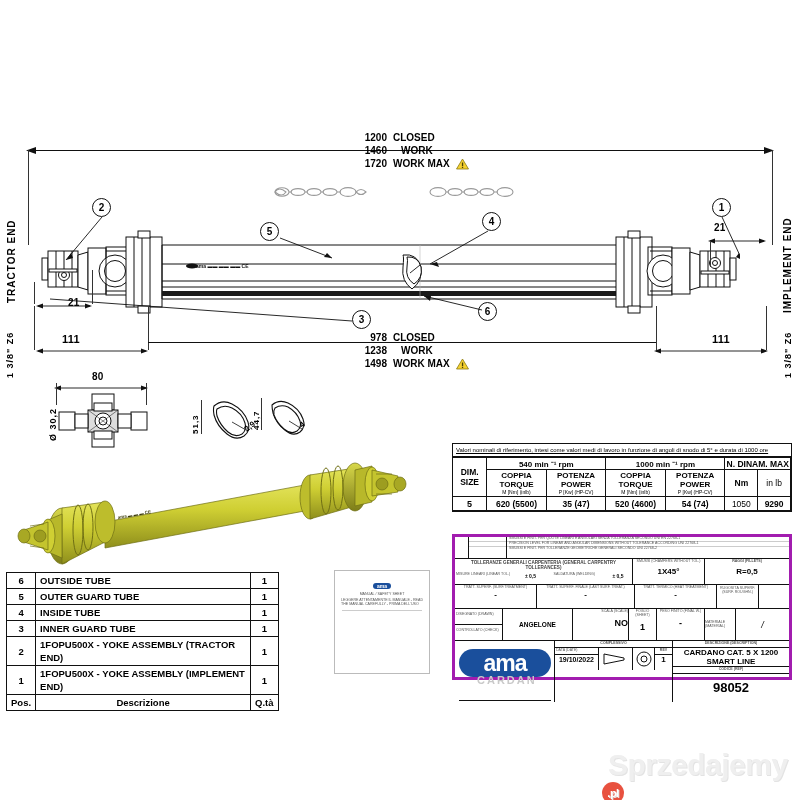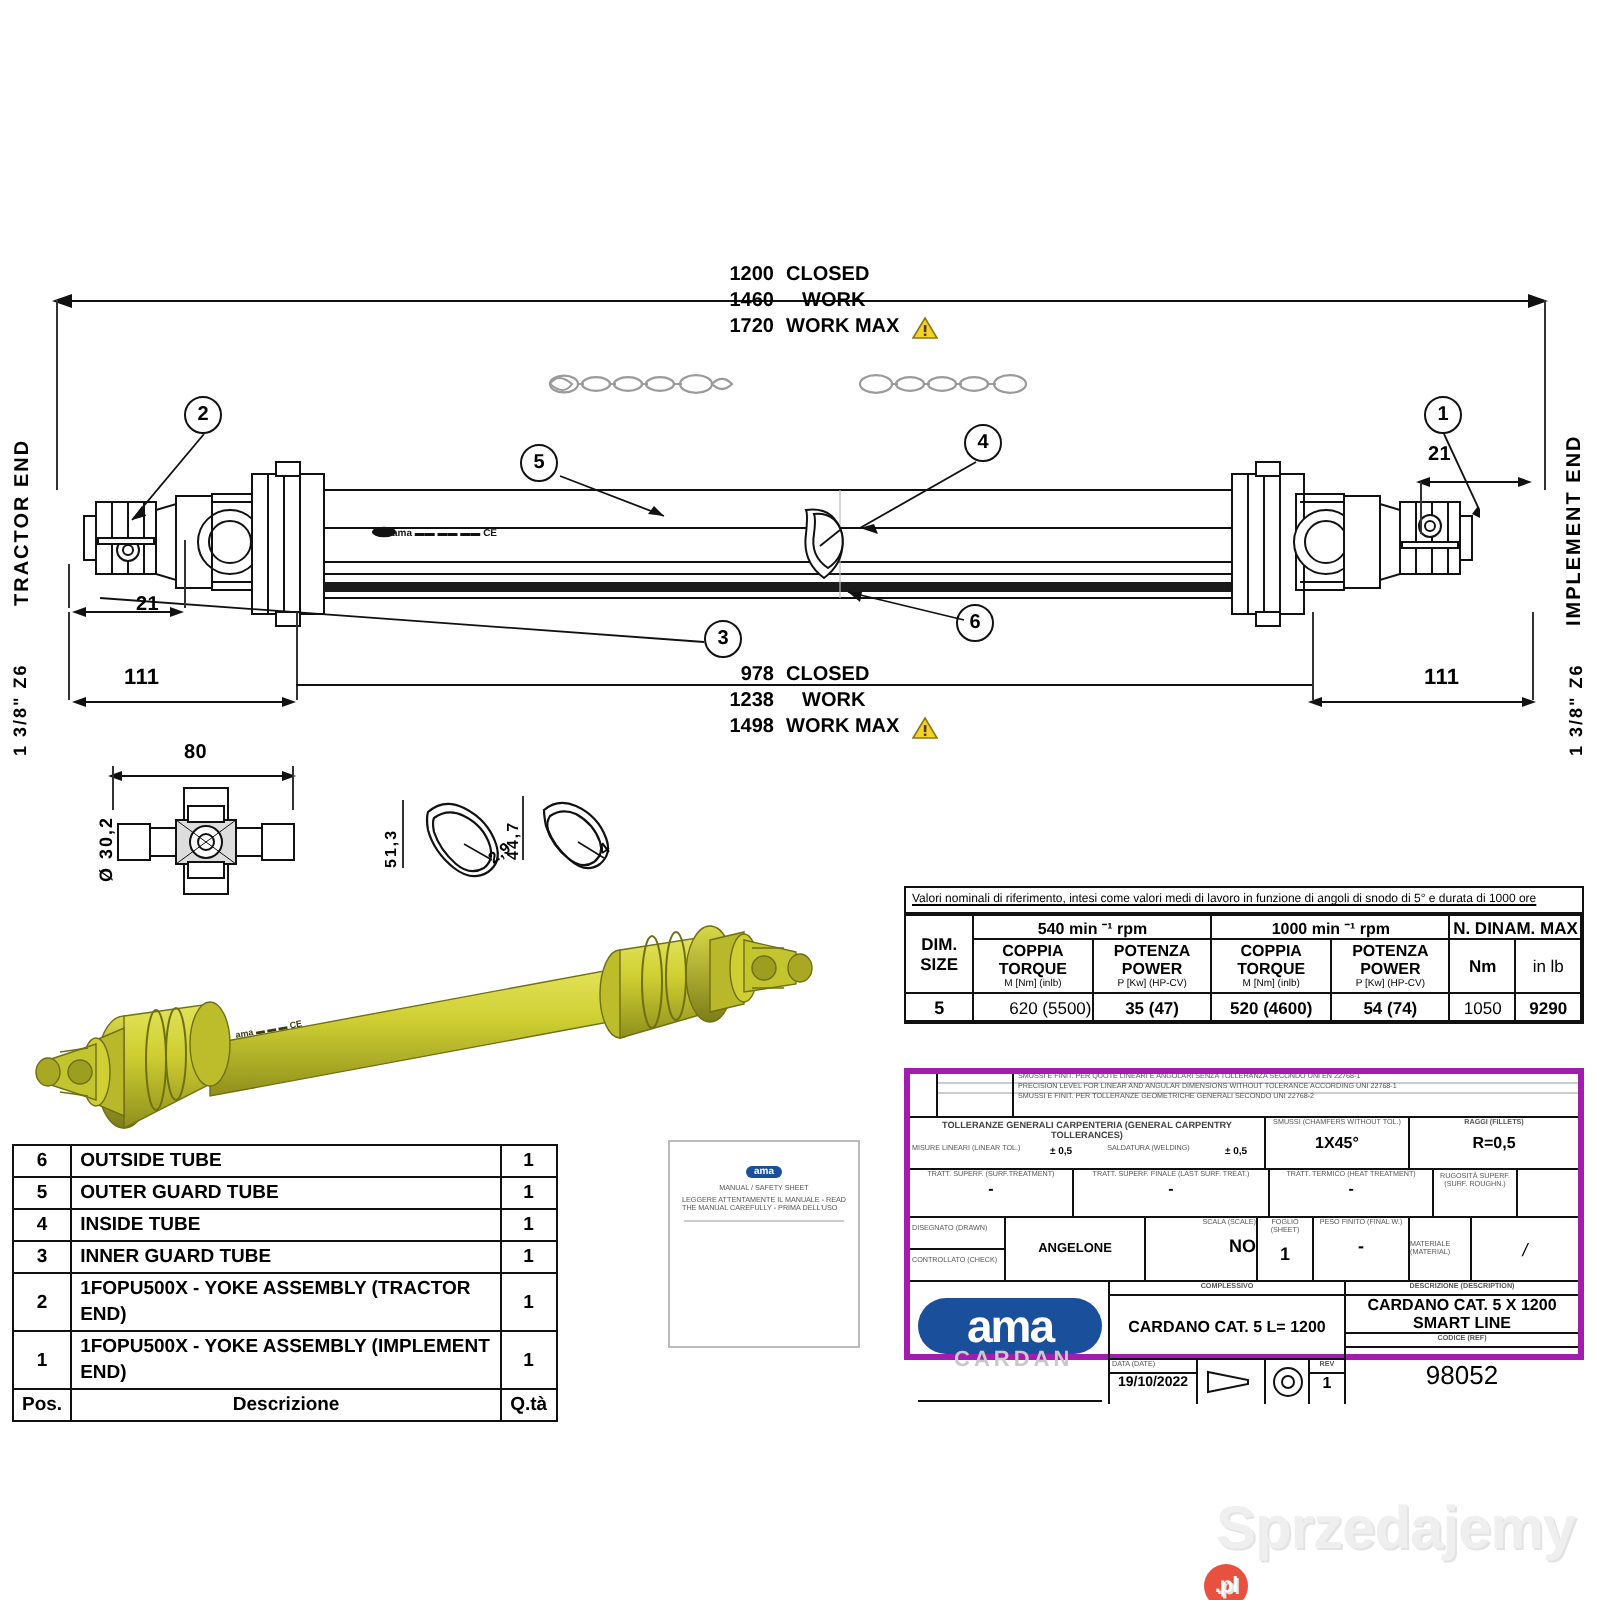--- a/index.html
+++ b/index.html
@@ -473,21 +473,21 @@
           <td style="width:60px; padding:1px;">
             <div style="font-weight:bold; font-size:8px;">POTENZA</div>
             <div style="font-weight:bold; font-size:8px;">POWER</div>
             <div style="font-size:5px;">P [Kw] (HP-CV)</div>
           </td>
           <td style="width:33px; font-weight:bold; font-size:8.5px;">Nm</td>
           <td style="width:33px; font-weight:normal; font-size:8.5px;">in lb</td>
         </tr>
         <tr style="height:14px;">
           <td style="font-weight:bold; font-size:9px; border-left:none;">5</td>
-          <td style="font-weight:normal; font-size:8.5px;text-align:right;">620  (5500)</td>
+          <td style="font-weight:bold; font-size:8.5px;">620  (5500)</td>
           <td style="font-weight:bold; font-size:8.5px;">35  (47)</td>
           <td style="font-weight:bold; font-size:8.5px;">520 (4600)</td>
           <td style="font-weight:bold; font-size:8.5px;">54  (74)</td>
           <td style="font-weight:normal; font-size:8.5px;">1050</td>
           <td style="font-weight:bold; font-size:8.5px;">9290</td>
         </tr>
       </tbody>
     </table>
   </div>
 
@@ -577,21 +577,20 @@
       <div style="width:100px; border-right:1px solid #111; position:relative;">
         <div style="position:absolute; left:4px; top:8px; width:92px; height:28px; background:#1a4f9c; border-radius:14px;">
           <div style="color:#fff; font-size:23px; font-weight:bold; text-align:center; line-height:28px; letter-spacing:-1px;">ama</div>
         </div>
         <div style="position:absolute; left:22px; top:33px; font-size:11px; font-weight:bold; color:#c9c9c9; letter-spacing:2px;">CARDAN</div>
         <div style="position:absolute; left:4px; bottom:1px; width:92px; border-top:1px solid #111;"></div>
       </div>
 
       <div style="width:118px; border-right:1px solid #111; display:flex; flex-direction:column;">
         <div class="tinier" style="text-align:center; border-bottom:1px solid #111; padding:1px 0; font-weight:bold;">COMPLESSIVO</div>
-        <div style="flex:1; display:flex; align-items:center; justify-content:center; font-size:8px; font-weight:bold; border-bottom:1px solid #111;">CARDANO CAT. 5 L= 1200</div>
         <div style="display:flex; height:22px;">
           <div style="width:44px; border-right:1px solid #111;">
             <div class="tinier" style="border-bottom:1px solid #111; padding:1px;">DATA (DATE)</div>
             <div style="font-size:7px; font-weight:bold; text-align:center; padding-top:1px;">19/10/2022</div>
           </div>
           <div style="width:34px; border-right:1px solid #111; display:flex; align-items:center; justify-content:center;">
             <svg width="28" height="14">
               <polygon points="2,2 22,6 22,8 2,12" fill="none" stroke="#111" stroke-width="1"></polygon>
             </svg>
           </div>
@@ -605,21 +604,21 @@
             <div class="tinier" style="border-bottom:1px solid #111; text-align:center; padding:1px; font-weight:bold;">REV</div>
             <div style="font-size:8px; font-weight:bold; text-align:center;">1</div>
           </div>
         </div>
       </div>
 
       <div style="flex:1; display:flex; flex-direction:column;">
         <div class="tinier" style="text-align:center; border-bottom:1px solid #111; padding:1px 0; font-weight:bold;">DESCRIZIONE (DESCRIPTION)</div>
         <div style="height:19px; display:flex; align-items:center; justify-content:center; font-size:8px; font-weight:bold; border-bottom:1px solid #111; text-align:center;">CARDANO CAT. 5 X 1200 SMART LINE</div>
         <div class="tinier" style="text-align:center; border-bottom:1px solid #111; padding:1px 0; font-weight:bold;">CODICE (REF)</div>
-        <div style="flex:1; display:flex; align-items:center; justify-content:center; font-size:13px; font-weight:normal;">98052</div>
+        <div style="flex:1; display:flex; align-items:center; justify-content:center; font-size:13px; font-weight:bold;">98052</div>
       </div>
     </div>
   </div>
 
   <div class="wm" style="left:608px; top:748px;">
     <span>Sprzedajemy</span><span class="pl">.pl</span>
   </div>
 
 </div>
 

